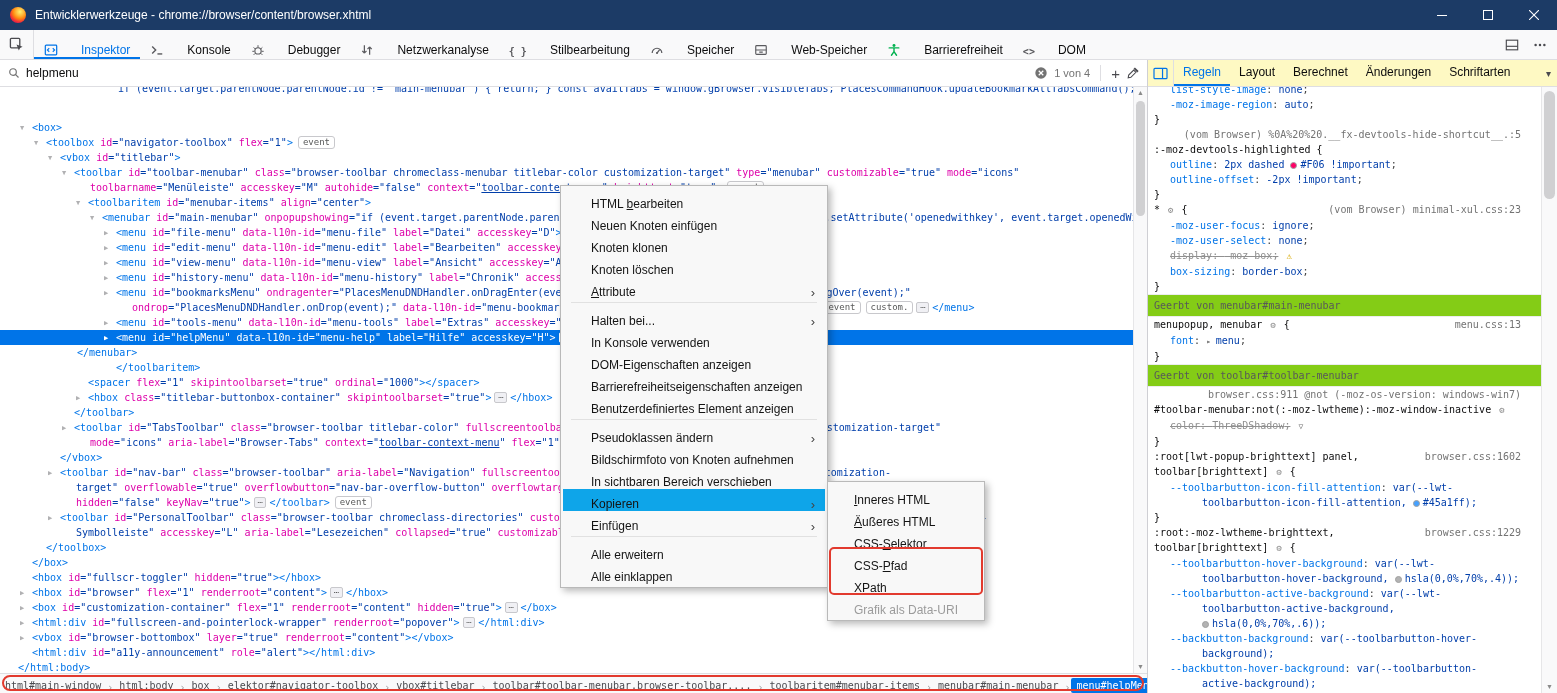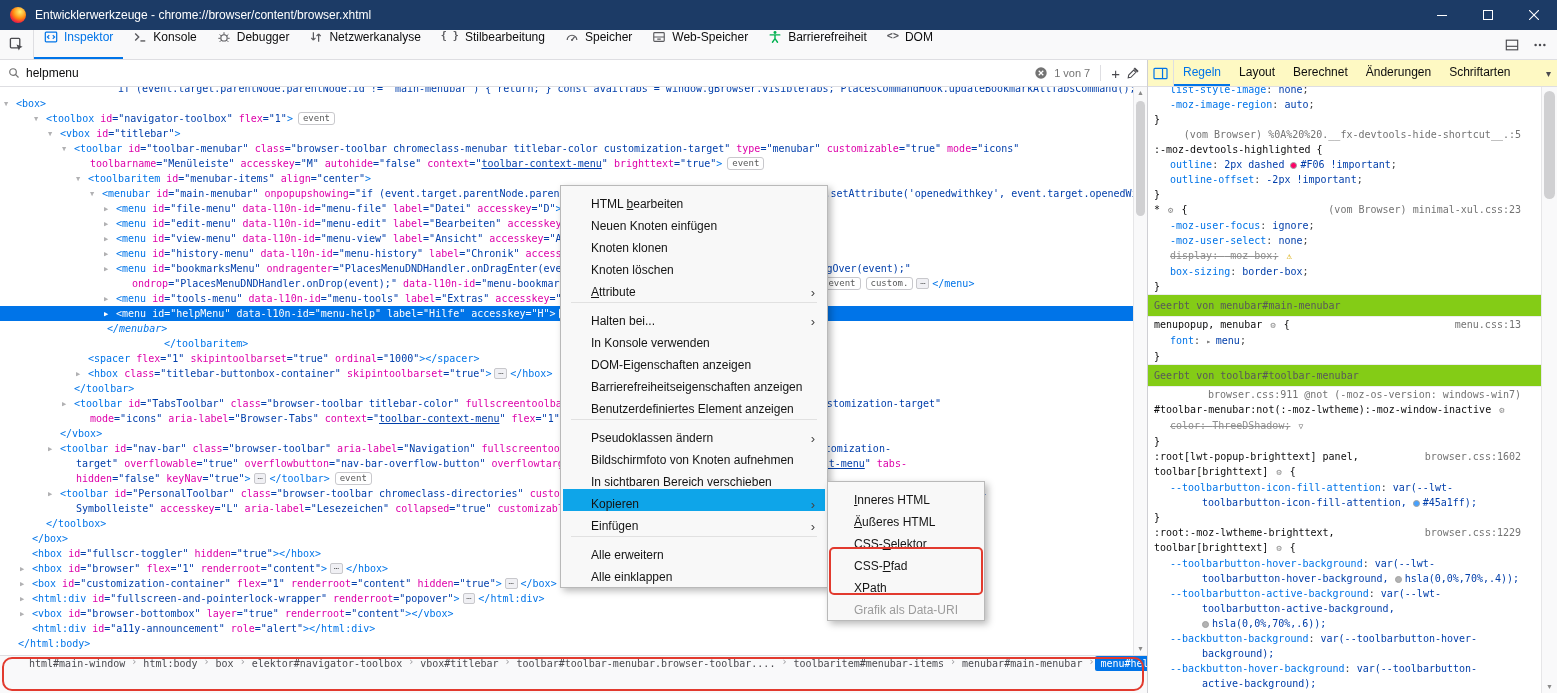--- a/index.html
+++ b/index.html
@@ -12,21 +12,21 @@
 .fx-logo{width:16px;height:16px;border-radius:50%;margin-right:9px;flex:none;
  background:radial-gradient(circle at 62% 30%,#fff36e 0%,#ffb437 28%,#ff8a0f 45%,#f2273d 70%,#a0266b 100%)}
 .titlebar .title{font-size:12px;white-space:nowrap}
 .win-controls{margin-left:auto;display:flex;height:100%}
 .win-btn{width:46px;display:flex;align-items:center;justify-content:center;color:#fff;font-size:11px}
 
 
 .tabbar{height:30px;background:#f9f9fa;border-bottom:1px solid #dedee2;display:flex;align-items:stretch}
 .pickbtn{width:34px;border-right:1px solid #dedee2;display:flex;align-items:center;justify-content:center;color:#4a4a4f}
 .ttabs{display:flex;align-items:stretch}
-.ttab{display:flex;align-items:flex-start;gap:6px;padding:0 10px;font-size:12px;color:#0c0c0d;border-bottom:2px solid transparent;white-space:nowrap}
+.ttab{display:flex;align-items:flex-end;gap:23px;padding:0 10px;font-size:12px;color:#0c0c0d;border-bottom:2px solid transparent;white-space:nowrap}
 .ttab.active{color:#0074e8;border-bottom-color:#0074e8}
 .ttab .ic{color:#5a5a5e}
 .ttab.active .ic{color:#0074e8}
 .tabbar-right{margin-left:auto;display:flex;align-items:center;gap:14px;padding-right:10px;color:#4a4a4f}
 .ic{display:inline-flex;align-items:center;justify-content:center}
 .txtic{font-family:"DejaVu Sans Mono",monospace;font-size:10px;font-weight:bold}
 
 
 .main{display:flex;height:633px}
 .inspector{width:1148px;flex:none;display:flex;flex-direction:column;border-right:1px solid #cfcfd4}
@@ -58,21 +58,21 @@
 .mline.sel .eb{background:#fff;border-color:#fff;color:#0074e8 !important}
 
 
 .mscroll{width:14px;flex:none;background:#f9f9fa;border-left:1px solid #e6e6e8;position:relative}
 .rscroll{width:16px;flex:none;background:#f9f9fa;border-left:1px solid #e6e6e8;position:relative}
 .sarrow{position:absolute;left:0;right:0;height:12px;color:#8a8a8a;font-size:7px;text-align:center;line-height:12px}
 .sarrow.bot{bottom:0}
 .sthumb{position:absolute;left:2px;right:2px;background:#d0d0d2;border-radius:7px}
 
 
-.breadcrumbs{height:38px;flex:none;background:#f9f9fa;border-top:1px solid #dedee2;display:flex;align-items:flex-start;position:relative;font-family:"DejaVu Sans Mono",monospace;font-size:10px;color:#4a4a4f;padding-left:24px;overflow:hidden;white-space:nowrap}
+.breadcrumbs{height:20px;flex:none;background:#f9f9fa;border-top:1px solid #dedee2;display:flex;align-items:flex-end;position:relative;font-family:"DejaVu Sans Mono",monospace;font-size:10px;color:#4a4a4f;padding-left:0;overflow:hidden;white-space:nowrap}
 .crumb{padding:2px 5px}
 .crumb.sel{background:#0074e8;color:#fff;border-radius:2px}
 .crumb-sep{color:#9a9a9e;padding:0 1px}
 .red-box-crumbs{position:absolute;left:2px;right:3px;top:1px;bottom:2px;border:2px solid #e23a2e;border-radius:10px;pointer-events:none}
 
 
 .sidebar-tabs{height:27px;flex:none;border-bottom:1px solid #dedee2;display:flex;align-items:stretch;background:#fef9c3}
 .threepane{width:26px;display:flex;align-items:center;justify-content:center;border-right:1px solid #dedee2}
 .stabs{display:flex;align-items:stretch}
 .stab{display:flex;align-items:center;padding:0 9px;font-size:12px;color:#0c0c0d;border-bottom:2px solid transparent;white-space:nowrap}
@@ -254,50 +254,50 @@
               <path d="M10.2 10.2L14 14" stroke="#737373" stroke-width="1.6"></path>
             </svg>
           </span>
         <input type="text" value="helpmenu" style="">
         <span class="srbtn">
             <svg width="14" height="14" viewBox="0 0 16 16">
               <circle cx="8" cy="8" r="6.5" fill="#737373"></circle>
               <path d="M5.4 5.4l5.2 5.2M10.6 5.4l-5.2 5.2" stroke="#fff" stroke-width="1.4"></path>
             </svg>
           </span>
-        <span class="result-count">1 von 7</span>
+        <span class="result-count">1 von 4</span>
         <span class="vdiv"></span>
         <span class="srbtn plus">+</span>
         <span class="srbtn">
             <svg width="13" height="13" viewBox="0 0 16 16">
               <path d="M9.5 3.8l2.7 2.7L6 12.7l-3.3.6.6-3.3z" fill="none" stroke="currentColor" stroke-width="1.3"></path>
               <path d="M9.3 2.2L11 .5 15.5 5l-1.7 1.7z" fill="currentColor"></path>
             </svg>
           </span>
       </div>
       <div class="markup-wrap">
         <div class="markup" id="markup">
             <div class="mline clip" style="padding-left: 90px;"><span class="arrow cont"></span><span class="tk-v">if (event.target.parentNode.parentNode.id != 'main-menubar') { return; } const availTabs = window.gBrowser.visibleTabs; PlacesCommandHook.updateBookmarkAllTabsCommand(); goUpdateGlobalEditMenuItems(); document.commandDispatcher.updateCommands('create'); updateEditUIVisibility();</span></div>
-            <div class="mline" style="padding-left: 4px;"><span class="arrow">▼</span><span class="tk-p">&lt;</span><span class="tk-t">box</span><span class="tk-p">&gt;</span></div>
+            <div class="mline" style="padding-left: 20px; margin-top: 24px;"><span class="arrow">▼</span><span class="tk-p">&lt;</span><span class="tk-t">box</span><span class="tk-p">&gt;</span></div>
             <div class="mline" style="padding-left: 34px;"><span class="arrow">▼</span><span class="tk-p">&lt;</span><span class="tk-t">toolbox</span><span class="tk-a"> id</span><span class="tk-v">="navigator-toolbox"</span><span class="tk-a"> flex</span><span class="tk-v">="1"</span><span class="tk-p">&gt;</span><span class="bb">event</span></div>
             <div class="mline" style="padding-left: 48px;"><span class="arrow">▼</span><span class="tk-p">&lt;</span><span class="tk-t">vbox</span><span class="tk-a"> id</span><span class="tk-v">="titlebar"</span><span class="tk-p">&gt;</span></div>
             <div class="mline" style="padding-left: 62px;"><span class="arrow">▼</span><span class="tk-p">&lt;</span><span class="tk-t">toolbar</span><span class="tk-a"> id</span><span class="tk-v">="toolbar-menubar"</span><span class="tk-a"> class</span><span class="tk-v">="browser-toolbar chromeclass-menubar titlebar-color customization-target"</span><span class="tk-a"> type</span><span class="tk-v">="menubar"</span><span class="tk-a"> customizable</span><span class="tk-v">="true"</span><span class="tk-a"> mode</span><span class="tk-v">="icons"</span></div>
             <div class="mline" style="padding-left: 62px;"><span class="arrow cont"></span><span class="tk-a">toolbarname</span><span class="tk-v">="Menüleiste"</span><span class="tk-a"> accesskey</span><span class="tk-v">="M"</span><span class="tk-a"> autohide</span><span class="tk-v">="false"</span><span class="tk-a"> context</span><span class="tk-v">="</span><span class="tk-l">toolbar-context-menu</span><span class="tk-v">"</span><span class="tk-a"> brighttext</span><span class="tk-v">="true"</span><span class="tk-p">&gt;</span><span class="bb">event</span></div>
             <div class="mline" style="padding-left: 76px;"><span class="arrow">▼</span><span class="tk-p">&lt;</span><span class="tk-t">toolbaritem</span><span class="tk-a"> id</span><span class="tk-v">="menubar-items"</span><span class="tk-a"> align</span><span class="tk-v">="center"</span><span class="tk-p">&gt;</span></div>
             <div class="mline" style="padding-left: 90px;"><span class="arrow">▼</span><span class="tk-p">&lt;</span><span class="tk-t">menubar</span><span class="tk-a"> id</span><span class="tk-v">="main-menubar"</span><span class="tk-a"> onpopupshowing</span><span class="tk-v">="if (event.target.parentNode.parentNode.id != 'main-menubar') { return; } this.setAttribute('openedwithkey', event.target.openedWithKey);"</span></div>
             <div class="mline" style="padding-left: 104px;"><span class="arrow">▶</span><span class="tk-p">&lt;</span><span class="tk-t">menu</span><span class="tk-a"> id</span><span class="tk-v">="file-menu"</span><span class="tk-a"> data-l10n-id</span><span class="tk-v">="menu-file"</span><span class="tk-a"> label</span><span class="tk-v">="Datei"</span><span class="tk-a"> accesskey</span><span class="tk-v">="D"</span><span class="tk-p">&gt;</span><span class="eb">⋯</span><span class="tk-p">&lt;/</span><span class="tk-t">menu</span><span class="tk-p">&gt;</span></div>
             <div class="mline" style="padding-left: 104px;"><span class="arrow">▶</span><span class="tk-p">&lt;</span><span class="tk-t">menu</span><span class="tk-a"> id</span><span class="tk-v">="edit-menu"</span><span class="tk-a"> data-l10n-id</span><span class="tk-v">="menu-edit"</span><span class="tk-a"> label</span><span class="tk-v">="Bearbeiten"</span><span class="tk-a"> accesskey</span><span class="tk-v">="B"</span><span class="tk-p">&gt;</span><span class="eb">⋯</span><span class="tk-p">&lt;/</span><span class="tk-t">menu</span><span class="tk-p">&gt;</span></div>
             <div class="mline" style="padding-left: 104px;"><span class="arrow">▶</span><span class="tk-p">&lt;</span><span class="tk-t">menu</span><span class="tk-a"> id</span><span class="tk-v">="view-menu"</span><span class="tk-a"> data-l10n-id</span><span class="tk-v">="menu-view"</span><span class="tk-a"> label</span><span class="tk-v">="Ansicht"</span><span class="tk-a"> accesskey</span><span class="tk-v">="A"</span><span class="tk-p">&gt;</span><span class="eb">⋯</span><span class="tk-p">&lt;/</span><span class="tk-t">menu</span><span class="tk-p">&gt;</span></div>
             <div class="mline" style="padding-left: 104px;"><span class="arrow">▶</span><span class="tk-p">&lt;</span><span class="tk-t">menu</span><span class="tk-a"> id</span><span class="tk-v">="history-menu"</span><span class="tk-a"> data-l10n-id</span><span class="tk-v">="menu-history"</span><span class="tk-a"> label</span><span class="tk-v">="Chronik"</span><span class="tk-a"> accesskey</span><span class="tk-v">="C"</span><span class="tk-p">&gt;</span><span class="eb">⋯</span><span class="tk-p">&lt;/</span><span class="tk-t">menu</span><span class="tk-p">&gt;</span></div>
             <div class="mline" style="padding-left: 104px;"><span class="arrow">▶</span><span class="tk-p">&lt;</span><span class="tk-t">menu</span><span class="tk-a"> id</span><span class="tk-v">="bookmarksMenu"</span><span class="tk-a"> ondragenter</span><span class="tk-v">="PlacesMenuDNDHandler.onDragEnter(event);"</span><span class="tk-a"> ondragover</span><span class="tk-v">="PlacesMenuDNDHandler.onDragOver(event);"</span></div>
             <div class="mline" style="padding-left: 104px;"><span class="arrow cont"></span><span class="tk-a">ondrop</span><span class="tk-v">="PlacesMenuDNDHandler.onDrop(event);"</span><span class="tk-a"> data-l10n-id</span><span class="tk-v">="menu-bookmarks-menu"</span><span class="tk-a"> label</span><span class="tk-v">="Lesezeichen"</span><span class="tk-a"> accesskey</span><span class="tk-v">="L"</span><span class="tk-p">&gt;</span><span class="bb">event</span><span class="bb">custom.</span><span class="eb">⋯</span><span class="tk-p">&lt;/</span><span class="tk-t">menu</span><span class="tk-p">&gt;</span></div>
             <div class="mline" style="padding-left: 104px;"><span class="arrow">▶</span><span class="tk-p">&lt;</span><span class="tk-t">menu</span><span class="tk-a"> id</span><span class="tk-v">="tools-menu"</span><span class="tk-a"> data-l10n-id</span><span class="tk-v">="menu-tools"</span><span class="tk-a"> label</span><span class="tk-v">="Extras"</span><span class="tk-a"> accesskey</span><span class="tk-v">="x"</span><span class="tk-p">&gt;</span><span class="eb">⋯</span><span class="tk-p">&lt;/</span><span class="tk-t">menu</span><span class="tk-p">&gt;</span></div>
             <div class="mline sel" style="padding-left: 104px;"><span class="arrow">▶</span><span class="tk-p">&lt;</span><span class="tk-t">menu</span><span class="tk-a"> id</span><span class="tk-v">="helpMenu"</span><span class="tk-a"> data-l10n-id</span><span class="tk-v">="menu-help"</span><span class="tk-a"> label</span><span class="tk-v">="Hilfe"</span><span class="tk-a"> accesskey</span><span class="tk-v">="H"</span><span class="tk-p">&gt;</span><span class="eb">⋯</span><span class="tk-p">&lt;/</span><span class="tk-t">menu</span><span class="tk-p">&gt;</span></div>
-            <div class="mline" style="padding-left: 95px; font-style: italic;"><span class="arrow"></span><span class="tk-p">&lt;/</span><span class="tk-t">menubar</span><span class="tk-p">&gt;</span></div>
-            <div class="mline" style="padding-left: 104px; margin-left: 48px;"><span class="arrow"></span><span class="tk-p">&lt;/</span><span class="tk-t">toolbaritem</span><span class="tk-p">&gt;</span></div>
+            <div class="mline" style="padding-left: 65px;"><span class="arrow"></span><span class="tk-p">&lt;/</span><span class="tk-t">menubar</span><span class="tk-p">&gt;</span></div>
+            <div class="mline" style="padding-left: 104px;"><span class="arrow"></span><span class="tk-p">&lt;/</span><span class="tk-t">toolbaritem</span><span class="tk-p">&gt;</span></div>
             <div class="mline" style="padding-left: 76px;"><span class="arrow"></span><span class="tk-p">&lt;</span><span class="tk-t">spacer</span><span class="tk-a"> flex</span><span class="tk-v">="1"</span><span class="tk-a"> skipintoolbarset</span><span class="tk-v">="true"</span><span class="tk-a"> ordinal</span><span class="tk-v">="1000"</span><span class="tk-p">&gt;</span><span class="tk-p">&lt;/</span><span class="tk-t">spacer</span><span class="tk-p">&gt;</span></div>
             <div class="mline" style="padding-left: 76px;"><span class="arrow">▶</span><span class="tk-p">&lt;</span><span class="tk-t">hbox</span><span class="tk-a"> class</span><span class="tk-v">="titlebar-buttonbox-container"</span><span class="tk-a"> skipintoolbarset</span><span class="tk-v">="true"</span><span class="tk-p">&gt;</span><span class="eb">⋯</span><span class="tk-p">&lt;/</span><span class="tk-t">hbox</span><span class="tk-p">&gt;</span></div>
             <div class="mline" style="padding-left: 62px;"><span class="arrow"></span><span class="tk-p">&lt;/</span><span class="tk-t">toolbar</span><span class="tk-p">&gt;</span></div>
             <div class="mline" style="padding-left: 62px;"><span class="arrow">▶</span><span class="tk-p">&lt;</span><span class="tk-t">toolbar</span><span class="tk-a"> id</span><span class="tk-v">="TabsToolbar"</span><span class="tk-a"> class</span><span class="tk-v">="browser-toolbar titlebar-color"</span><span class="tk-a"> fullscreentoolbar</span><span class="tk-v">="true"</span><span class="tk-a"> customizationtarget</span><span class="tk-v">="TabsToolbar-customization-target"</span></div>
             <div class="mline" style="padding-left: 62px;"><span class="arrow cont"></span><span class="tk-a">mode</span><span class="tk-v">="icons"</span><span class="tk-a"> aria-label</span><span class="tk-v">="Browser-Tabs"</span><span class="tk-a"> context</span><span class="tk-v">="</span><span class="tk-l">toolbar-context-menu</span><span class="tk-v">"</span><span class="tk-a"> flex</span><span class="tk-v">="1"</span><span class="tk-p">&gt;</span><span class="eb">⋯</span><span class="tk-p">&lt;/</span><span class="tk-t">toolbar</span><span class="tk-p">&gt;</span></div>
             <div class="mline" style="padding-left: 48px;"><span class="arrow"></span><span class="tk-p">&lt;/</span><span class="tk-t">vbox</span><span class="tk-p">&gt;</span></div>
             <div class="mline" style="padding-left: 48px;"><span class="arrow">▶</span><span class="tk-p">&lt;</span><span class="tk-t">toolbar</span><span class="tk-a"> id</span><span class="tk-v">="nav-bar"</span><span class="tk-a"> class</span><span class="tk-v">="browser-toolbar"</span><span class="tk-a"> aria-label</span><span class="tk-v">="Navigation"</span><span class="tk-a"> fullscreentoolbar</span><span class="tk-v">="true"</span><span class="tk-a"> customizationtarget</span><span class="tk-v">="nav-bar-customization-</span></div>
             <div class="mline" style="padding-left: 48px;"><span class="arrow cont"></span><span class="tk-v">target"</span><span class="tk-a"> overflowable</span><span class="tk-v">="true"</span><span class="tk-a"> overflowbutton</span><span class="tk-v">="nav-bar-overflow-button"</span><span class="tk-a"> overflowtarget</span><span class="tk-v">="widget-overflow"</span><span class="tk-a"> context</span><span class="tk-v">="</span><span class="tk-l">toolbar-context-menu</span><span class="tk-v">"</span><span class="tk-a"> tabs-</span></div>
             <div class="mline" style="padding-left: 48px;"><span class="arrow cont"></span><span class="tk-a">hidden</span><span class="tk-v">="false"</span><span class="tk-a"> keyNav</span><span class="tk-v">="true"</span><span class="tk-p">&gt;</span><span class="eb">⋯</span><span class="tk-p">&lt;/</span><span class="tk-t">toolbar</span><span class="tk-p">&gt;</span><span class="bb">event</span></div>
             <div class="mline" style="padding-left: 48px;"><span class="arrow">▶</span><span class="tk-p">&lt;</span><span class="tk-t">toolbar</span><span class="tk-a"> id</span><span class="tk-v">="PersonalToolbar"</span><span class="tk-a"> class</span><span class="tk-v">="browser-toolbar chromeclass-directories"</span><span class="tk-a"> customizable</span><span class="tk-v">="true"</span><span class="tk-a"> context</span><span class="tk-v">="</span><span class="tk-l">toolbar-context-menu</span><span class="tk-v">"</span><span class="tk-a"> toolbarname</span><span class="tk-v">="Lesezeichen-</span></div>

